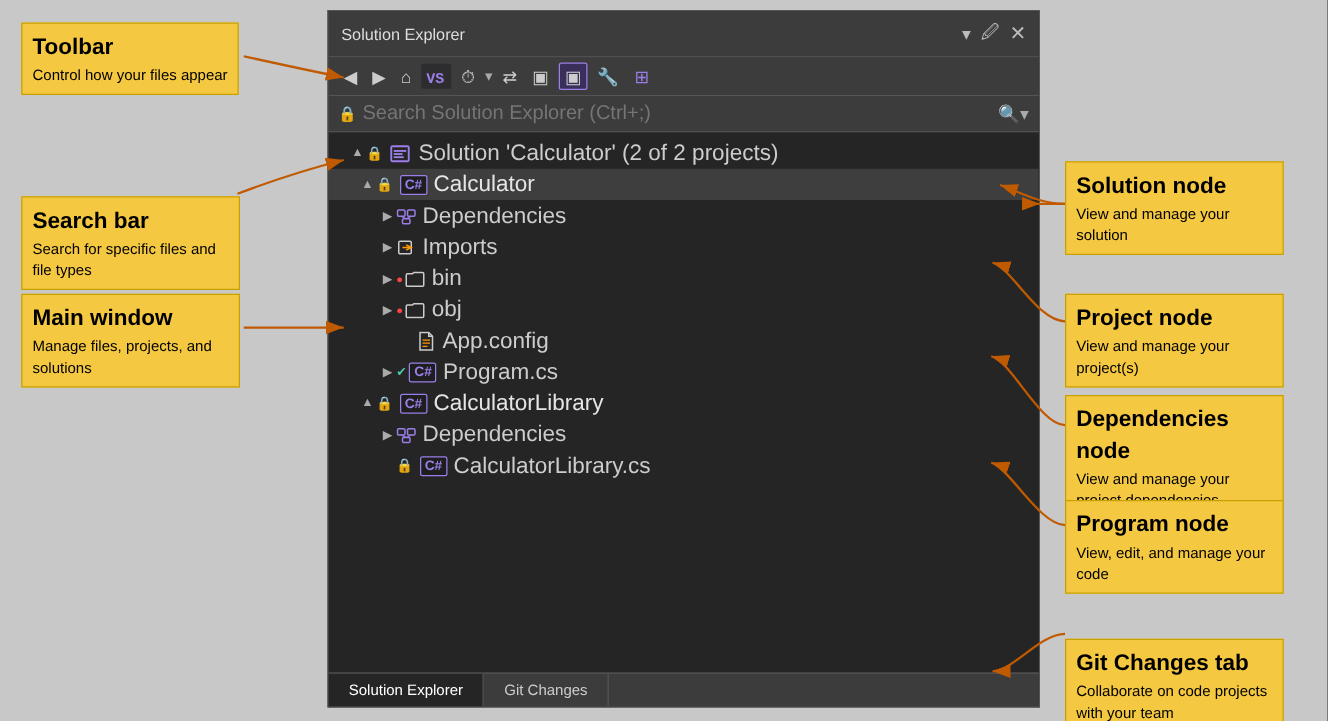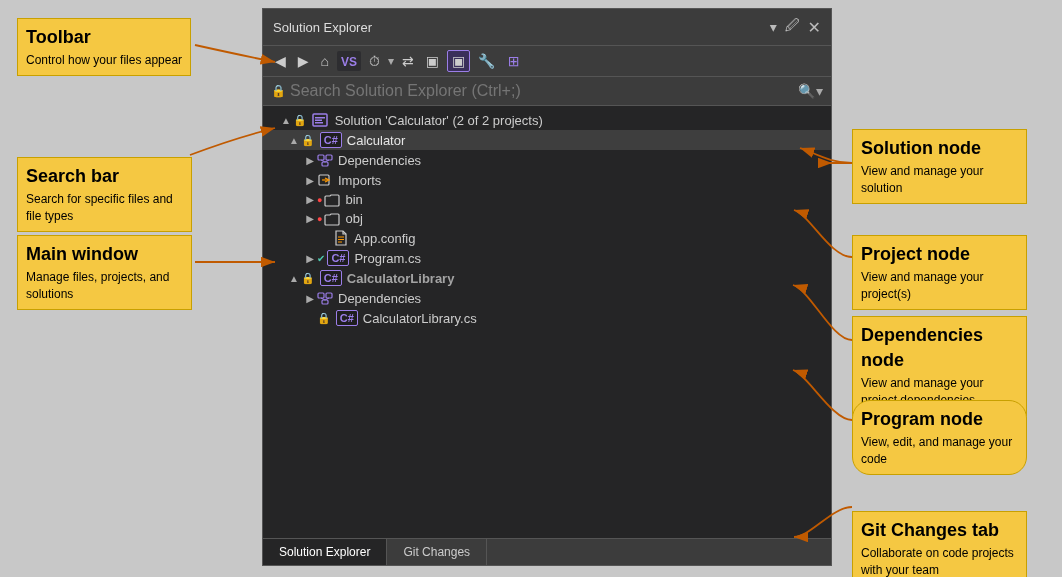--- a/index.html
+++ b/index.html
@@ -65,20 +65,21 @@
       border-radius: 2px;
       display: inline-flex;
       align-items: center;
     }
     .toolbar-btn.active {
       background: #5a4a8a;
       border: 1px solid #7a6aaa;
     }
     .toolbar-btn.vs-icon {
       color: #9b7ee8;
+      font-family: Liberation Mono, monospace;
     }
 
     .panel-search {
       background: #3c3c3c;
       padding: 5px 8px;
       display: flex;
       align-items: center;
       border-bottom: 1px solid #555;
     }
 
@@ -133,21 +134,21 @@
       font-size: 10px;
       color: #aaa;
     }
     .tree-item .item-icon {
       margin-right: 5px;
       font-size: 13px;
       display: inline-flex;
       align-items: center;
     }
     .tree-item .item-label {
-      font-size: 13px;
+      font-size: 18px;
     }
     .tree-item.bold-item .item-label {
       font-weight: bold;
     }
 
     
     .tab-bar {
       display: flex;
       background: #3c3c3c;
       border-top: 1px solid #555;
@@ -343,21 +344,21 @@
       <span class="item-label">Program.cs</span>
     </div>
 
     <div class="tree-item bold-item">
       <span class="indent" style="width:16px;"></span>
       <span class="arrow">▲</span>
       <span class="item-icon" style="color:#aaa; font-size:11px;">🔒</span>
       <span class="item-icon">
         <span style="background:#1e1e1e; padding:1px 3px; border-radius:2px; font-size:11px; font-weight:bold; color:#9b7ee8; border:1px solid #9b7ee8;">C#</span>
       </span>
-      <span class="item-label" style="font-weight:bold; color:#a3a3a3;">CalculatorLibrary</span>
+      <span class="item-label" style="font-weight:normal; color:#e5e5e5;">CalculatorLibrary</span>
     </div>
 
     <div class="tree-item">
       <span class="indent" style="width:32px;"></span>
       <span class="arrow">▶</span>
       <span class="item-icon">
         <svg width="16" height="16" viewBox="0 0 16 16">
           <rect x="1" y="3" width="6" height="5" rx="1" fill="none" stroke="#9b7ee8" stroke-width="1.2"></rect>
           <rect x="9" y="3" width="6" height="5" rx="1" fill="none" stroke="#9b7ee8" stroke-width="1.2"></rect>
           <rect x="5" y="10" width="6" height="4" rx="1" fill="none" stroke="#9b7ee8" stroke-width="1.2"></rect>
@@ -410,21 +411,21 @@
 <div class="annotation" style="left:852px; top:235px;">
   <span class="ann-title">Project node</span>
   <span>View and manage your project(s)</span>
 </div>
 
 <div class="annotation" style="left:852px; top:316px;">
   <span class="ann-title">Dependencies node</span>
   <span>View and manage your project dependencies</span>
 </div>
 
-<div class="annotation" style="left:852px; top:400px;border-radius:18px;">
+<div class="annotation" style="left:852px; top:400px;">
   <span class="ann-title">Program node</span>
   <span>View, edit, and manage your code</span>
 </div>
 
 <div class="annotation" style="left:852px; top:475px;margin-top:36px;">
   <span class="ann-title">Git Changes tab</span>
   <span>Collaborate on code projects with your team</span>
 </div>
 
 <svg class="arrows-svg">

